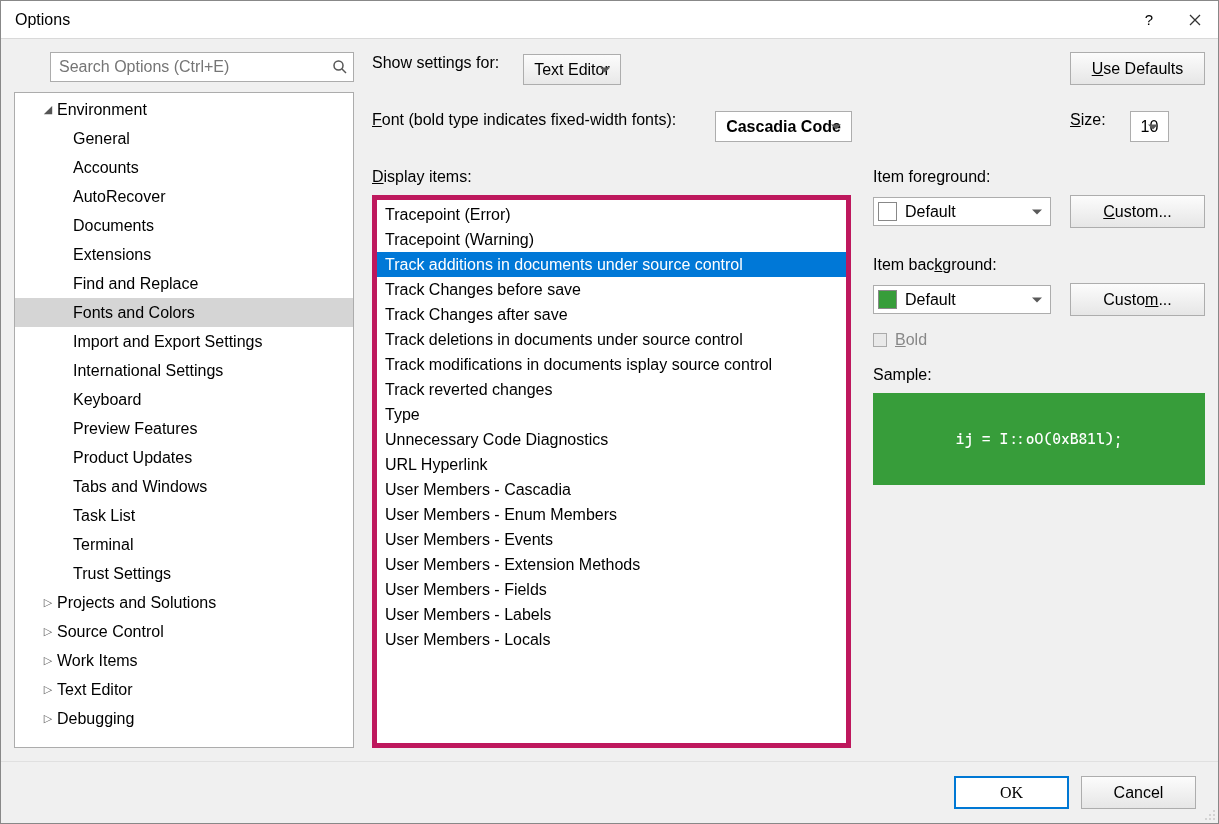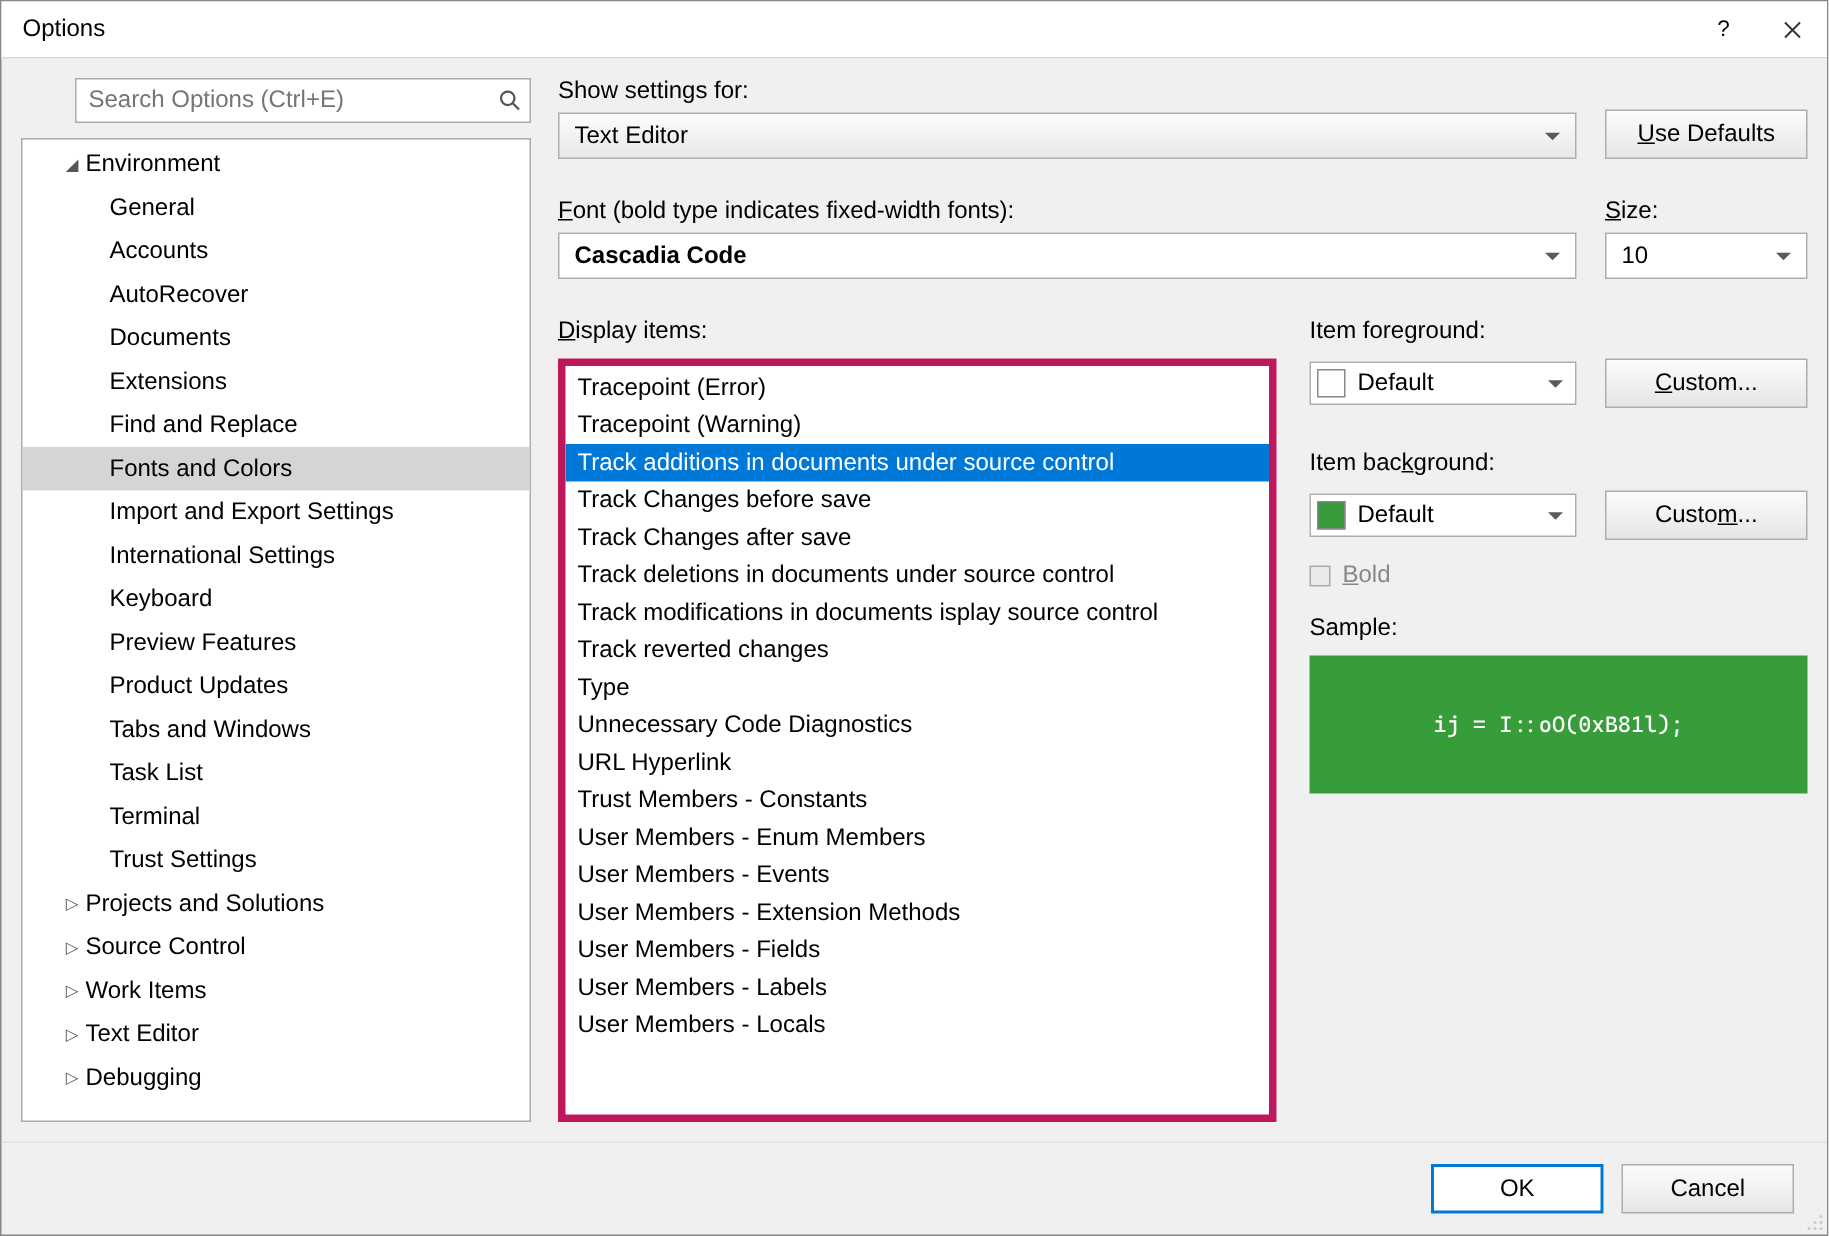--- a/index.html
+++ b/index.html
@@ -101,21 +101,21 @@
   }
   .right-pane {
     flex: 1;
     display: flex;
     flex-direction: column;
     gap: 9px;
     min-width: 0;
   }
   .label { font-size: 16px; }
   .row { display: flex; gap: 19px; align-items: flex-end; }
-  .field { display: flex; flex-direction: column; gap: 5px; }
+  .field { display: flex; gap: 24px; }
   .field.grow { flex: 1; min-width: 0; }
   .select {
     height: 31px;
     border: 1px solid #adadad;
     background: linear-gradient(#fcfcfc, #e8e8e8);
     display: flex;
     align-items: center;
     padding: 0 10px;
     font-size: 16px;
     position: relative;
@@ -143,34 +143,34 @@
   .textinput.dropdown::after {
     content: "";
     position: absolute;
     right: 10px; top: 50%;
     width: 0; height: 0;
     border-left: 5px solid transparent;
     border-right: 5px solid transparent;
     border-top: 5px solid #5a5a5a;
     transform: translateY(-50%);
   }
-  .textinput.bold { font-weight: 700; }
+  .textinput.bold { font-weight: 700; margin-left: 15px; }
   .btn {
     height: 33px;
     border: 1px solid #adadad;
     background: linear-gradient(#fcfcfc, #e6e6e6);
     display: flex;
     align-items: center;
     justify-content: center;
     font-size: 16px;
     padding: 0 20px;
     min-width: 135px;
     cursor: default;
   }
-  .btn.primary { border: 2px solid #0078d4; background: #fff; }
+  .btn.primary { border: 2px solid #0078d4; background: #fff; font-family: Liberation Serif, serif; }
   .listbox {
     flex: 1;
     border: 5px solid #be185d;
     background: #fff;
     overflow-y: scroll;
     min-height: 0;
   }
   .listbox-inner { padding: 2px 0; font-size: 16px; }
   .listitem {
     height: 25px;
@@ -393,21 +393,21 @@
                 <div class="listitem">Tracepoint (Warning)</div>
                 <div class="listitem selected">Track additions in documents under source control</div>
                 <div class="listitem">Track Changes before save</div>
                 <div class="listitem">Track Changes after save</div>
                 <div class="listitem">Track deletions in documents under source control</div>
                 <div class="listitem">Track modifications in documents isplay source control</div>
                 <div class="listitem">Track reverted changes</div>
                 <div class="listitem">Type</div>
                 <div class="listitem">Unnecessary Code Diagnostics</div>
                 <div class="listitem">URL Hyperlink</div>
-                <div class="listitem">Trust Members - Constants</div>
+                <div class="listitem">User Members - Cascadia</div>
                 <div class="listitem">User Members - Enum Members</div>
                 <div class="listitem">User Members - Events</div>
                 <div class="listitem">User Members - Extension Methods</div>
                 <div class="listitem">User Members - Fields</div>
                 <div class="listitem">User Members - Labels</div>
                 <div class="listitem">User Members - Locals</div>
               </div>
           </div>
         </div>
         <div class="mid-right">

